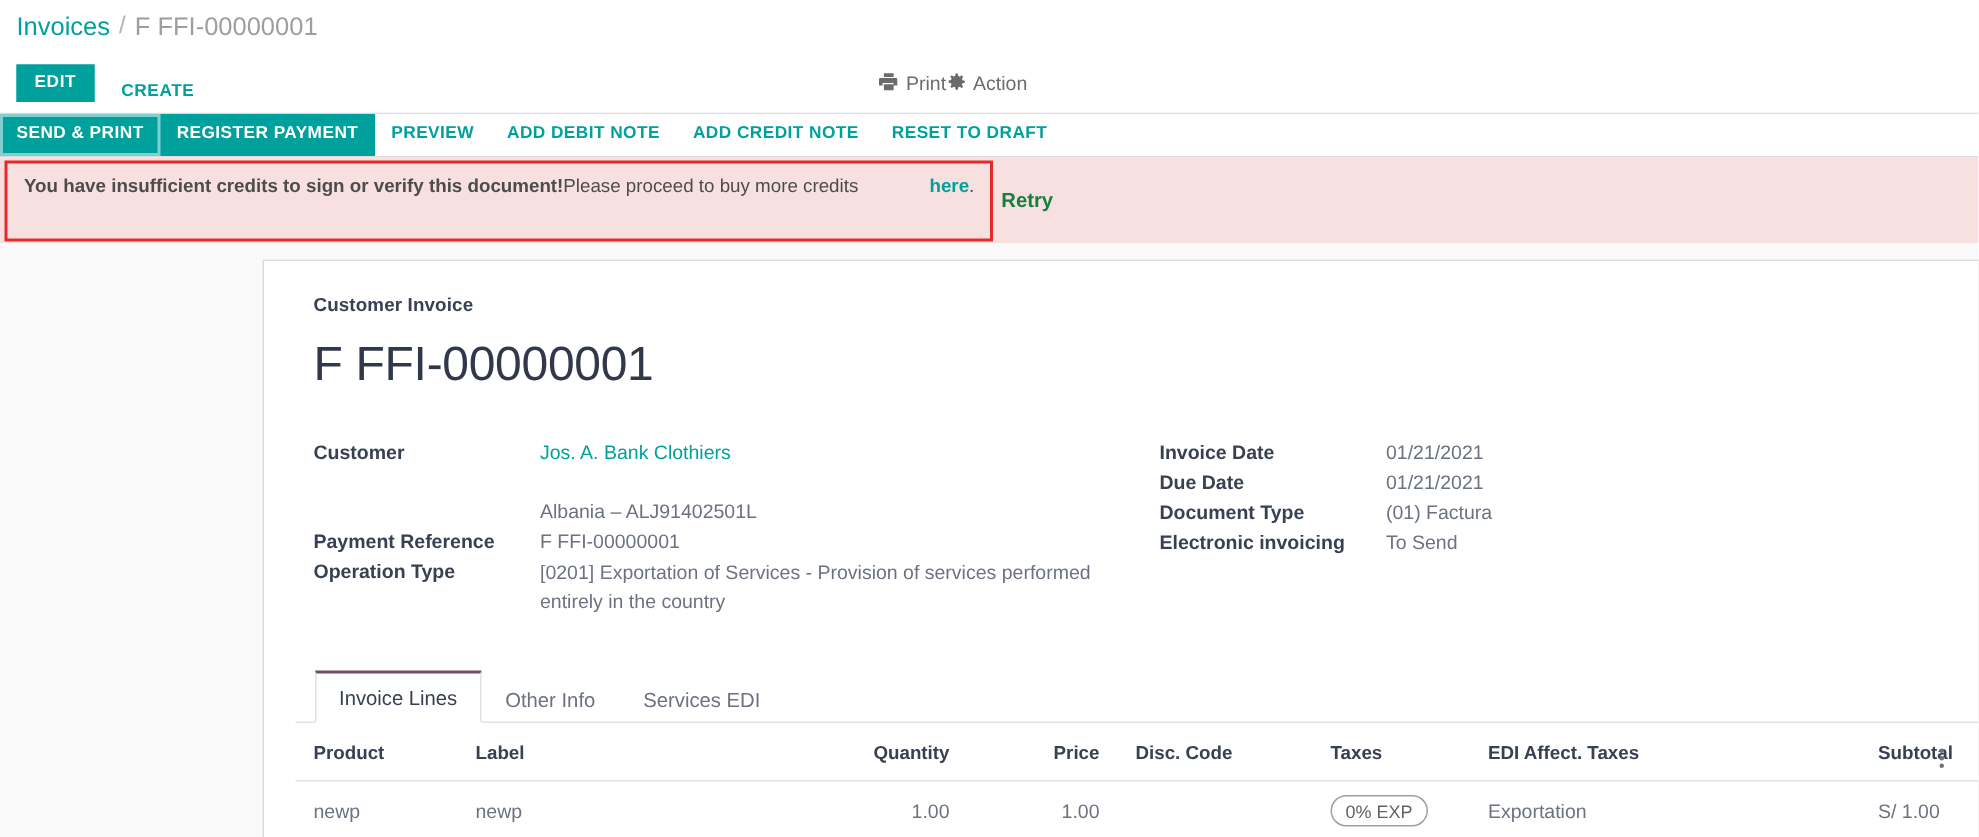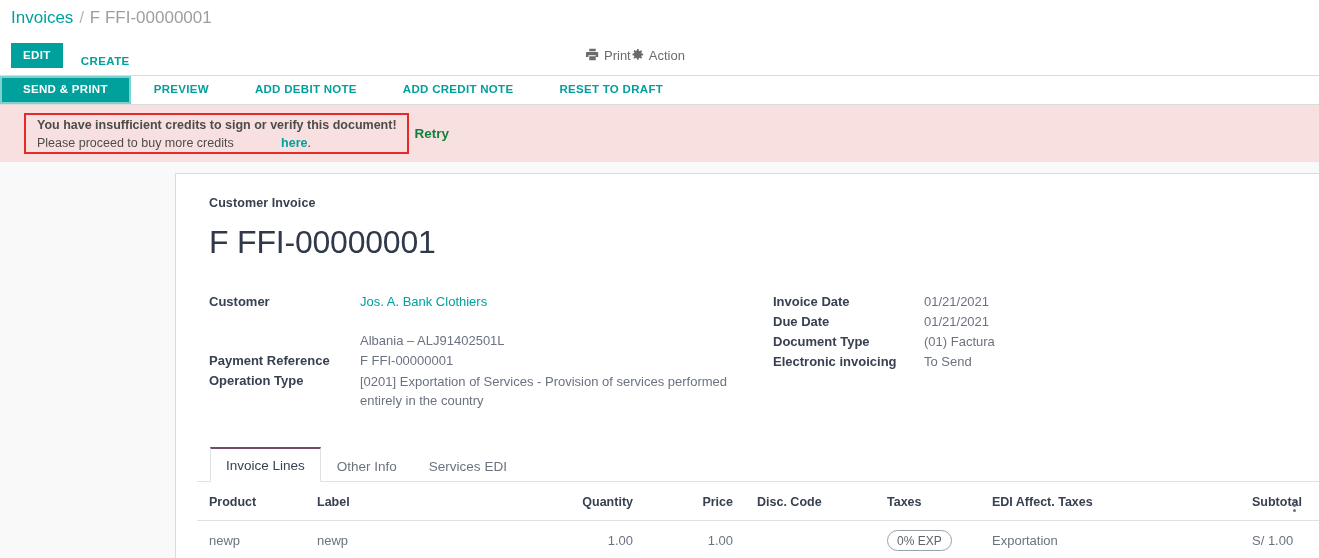--- a/index.html
+++ b/index.html
@@ -87,21 +87,21 @@
     padding: 0;
   }
   .sb-btn {
     font-size: 11.5px;
     font-weight: bold;
     letter-spacing: .3px;
     text-transform: uppercase;
     line-height: 1;
     display: flex;
     align-items: center;
-    padding: 0 23px;
+    padding: 0 11px;
     cursor: pointer;
     border: none;
     background: transparent;
     color: #00A09D;
     font-family: "Liberation Sans", sans-serif;
   }
   .sb-btn.filled {
     background: #00A09D;
     color: #ffffff;
   }
@@ -113,25 +113,25 @@
   
   .alert-wrap {
     background: #f8e0e0;
     height: 57px;
     display: flex;
     align-items: center;
     padding: 0;
   }
   .alert-box {
     border: 2px solid #e52a2a;
-    height: 41px;
-    margin-left: 24px;
+    height: 54px;
+    margin-left: 3px;
     padding: 6px 10px 5px 11px;
     display: flex;
-    flex-direction: column;
+    flex-direction: row;
     justify-content: center;
     min-width: 362px;
   }
   .alert-title {
     font-size: 12.5px;
     font-weight: bold;
     color: #4c4c4c;
     line-height: 1.45;
     white-space: nowrap;
   }
@@ -310,20 +310,21 @@
             <path d="M8 5a3 3 0 1 0 0 6 3 3 0 0 0 0-6zm7 3.9V7.1l-1.9-.4a5.3 5.3 0 0 0-.5-1.2l1.1-1.6-1.2-1.2-1.6 1.1c-.4-.2-.8-.4-1.2-.5L9.3 1.3H7.5l-.4 1.9c-.4.1-.8.3-1.2.5L4.3 2.6 3.1 3.8l1.1 1.6c-.2.4-.4.8-.5 1.2L1.8 7v1.8l1.9.4c.1.4.3.8.5 1.2l-1.1 1.6 1.2 1.2 1.6-1.1c.4.2.8.4 1.2.5l.4 1.9h1.8l.4-1.9c.4-.1.8-.3 1.2-.5l1.6 1.1 1.2-1.2-1.1-1.6c.2-.4.4-.8.5-1.2l1.9-.4z"></path>
           </svg>
       </span>
       <span>Action</span>
     </div>
   </div>
 </div>
 
 <div class="cp-row2">
   <button class="sb-btn filled focus-ring">SEND &amp; PRINT</button>
+  <button class="sb-btn filled">REGISTER PAYMENT</button>
   <button class="sb-btn">PREVIEW</button>
   <button class="sb-btn">ADD DEBIT NOTE</button>
   <button class="sb-btn">ADD CREDIT NOTE</button>
   <button class="sb-btn">RESET TO DRAFT</button>
 </div>
 
 <div class="alert-wrap">
   <div class="alert-box">
     <div class="alert-title">You have insufficient credits to sign or verify this document!</div>
     <div class="alert-sub"><span>Please proceed to buy more credits </span><a>here</a><span>.</span></div>

